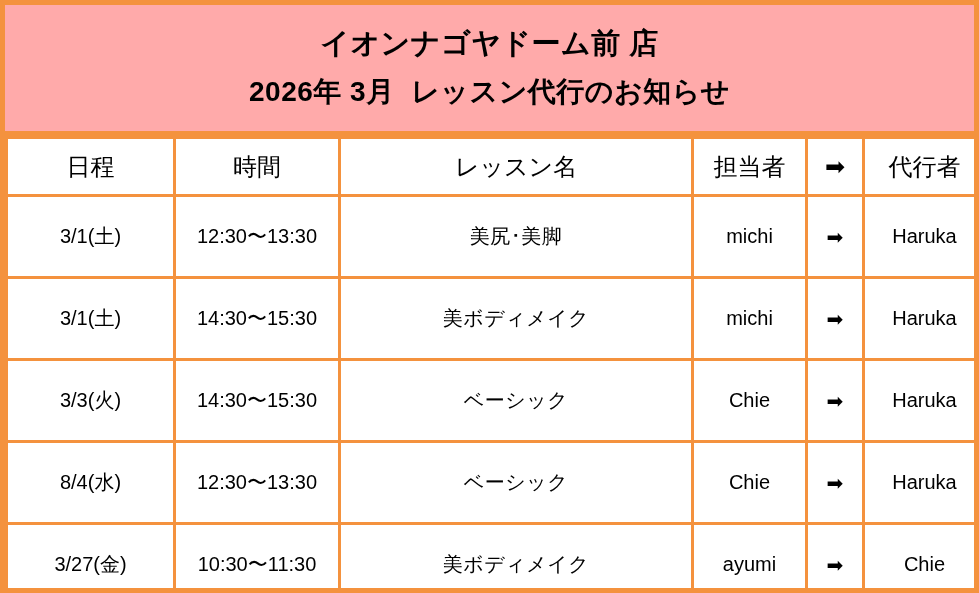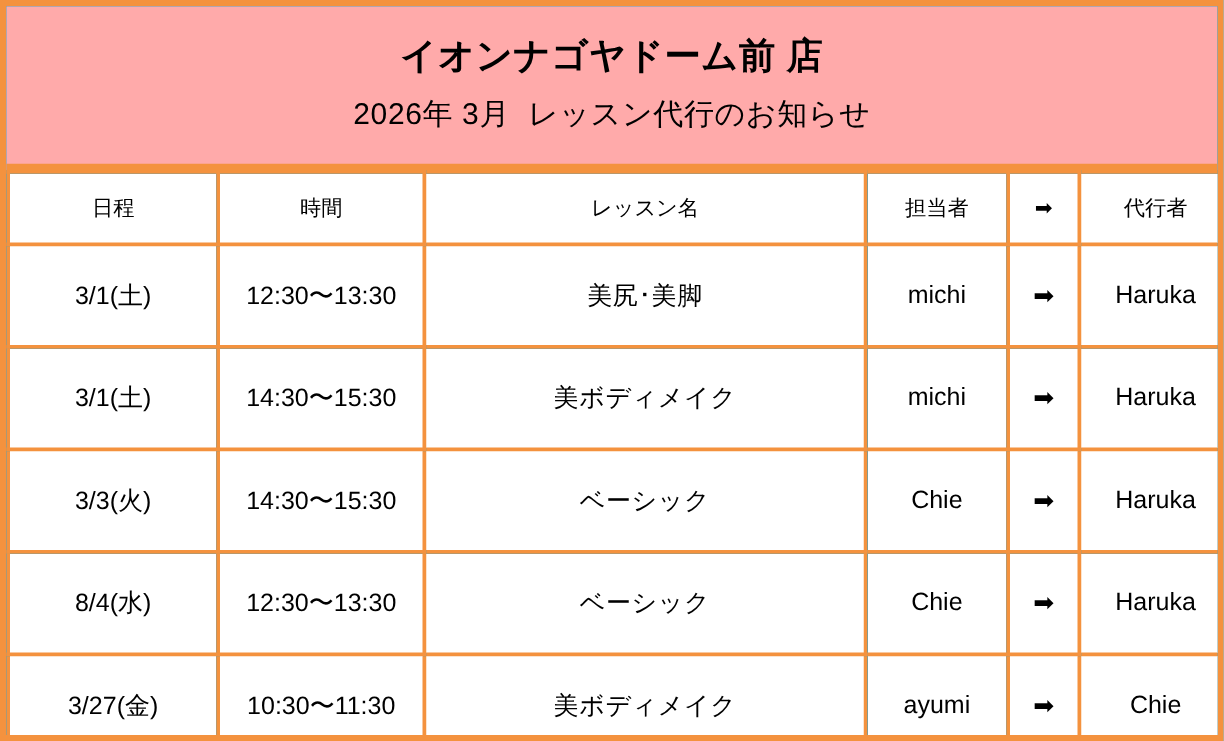--- a/index.html
+++ b/index.html
@@ -10,21 +10,21 @@
   }
   body {
     font-family: "Liberation Sans", "DejaVu Sans", sans-serif;
     -webkit-font-smoothing: antialiased;
   }
 
   .notice {
     width: 979px;
     height: 593px;
     box-sizing: border-box;
-    background: #0ea5e9;
+    background: #22c55e;
     border: 5px solid #f4923e;
     display: flex;
     flex-direction: column;
     overflow: hidden;
   }
 
   
   .banner {
     background: #ffaaaa;
     border-bottom: 5px solid #f4923e;
@@ -39,22 +39,22 @@
   .banner-title {
     font-size: 29px;
     font-weight: bold;
     color: #000000;
     letter-spacing: 0.5px;
     line-height: 1.1;
     margin-bottom: 17px;
     white-space: pre;
   }
   .banner-subtitle {
-    font-size: 24px;
-    font-weight: normal;
+    font-size: 28px;
+    font-weight: bold;
     color: #000000;
     letter-spacing: 0.5px;
     line-height: 1.1;
     white-space: pre;
   }
 
   
   .table-wrap {
     flex: 1 1 auto;
     display: flex;
@@ -73,21 +73,21 @@
     vertical-align: middle;
     color: #000000;
     font-weight: normal;
     background: #ffffff;
     padding: 0 2px;
     overflow: hidden;
     white-space: nowrap;
   }
   table.schedule thead th {
     height: 55px;
-    font-size: 17px;
+    font-size: 24px;
   }
   table.schedule tbody td {
     height: 79px;
     font-size: 20px;
     text-align: center;
   }
 
   
   col.c-date   { width: 168px; }
   col.c-time   { width: 165px; }

